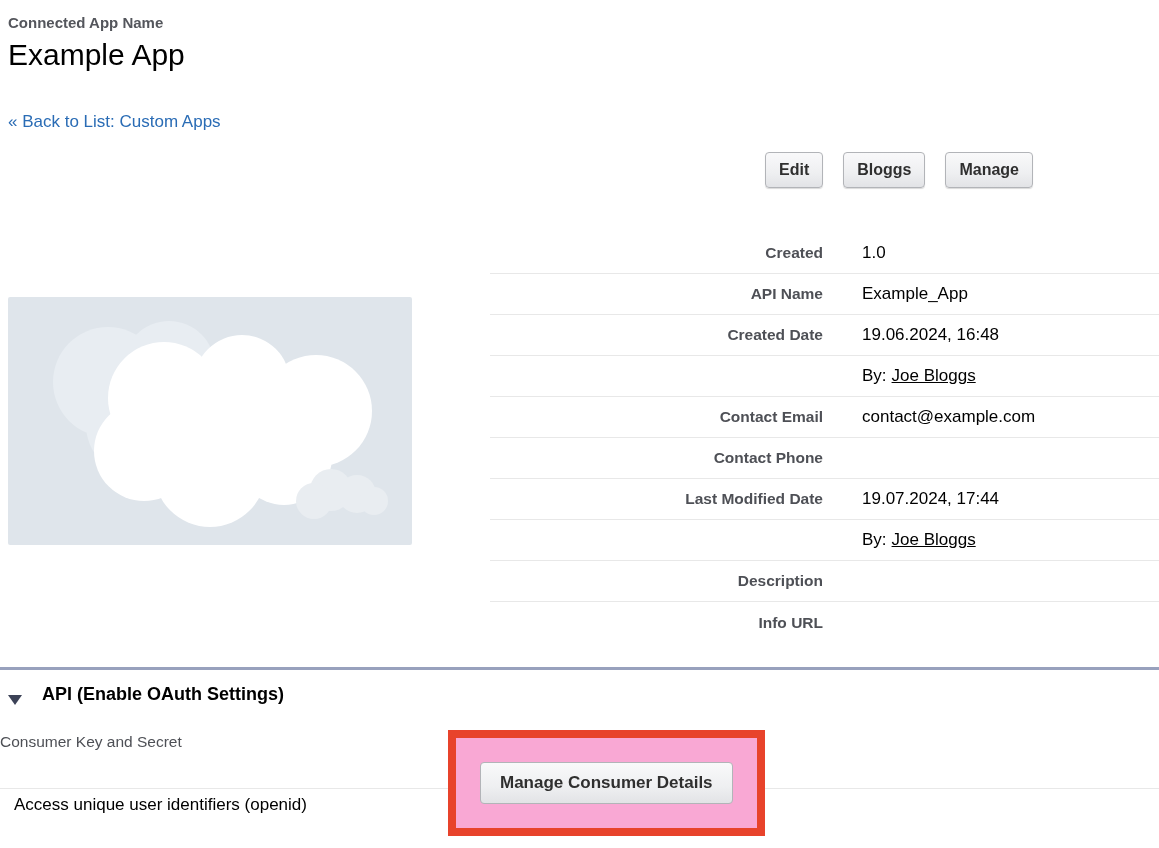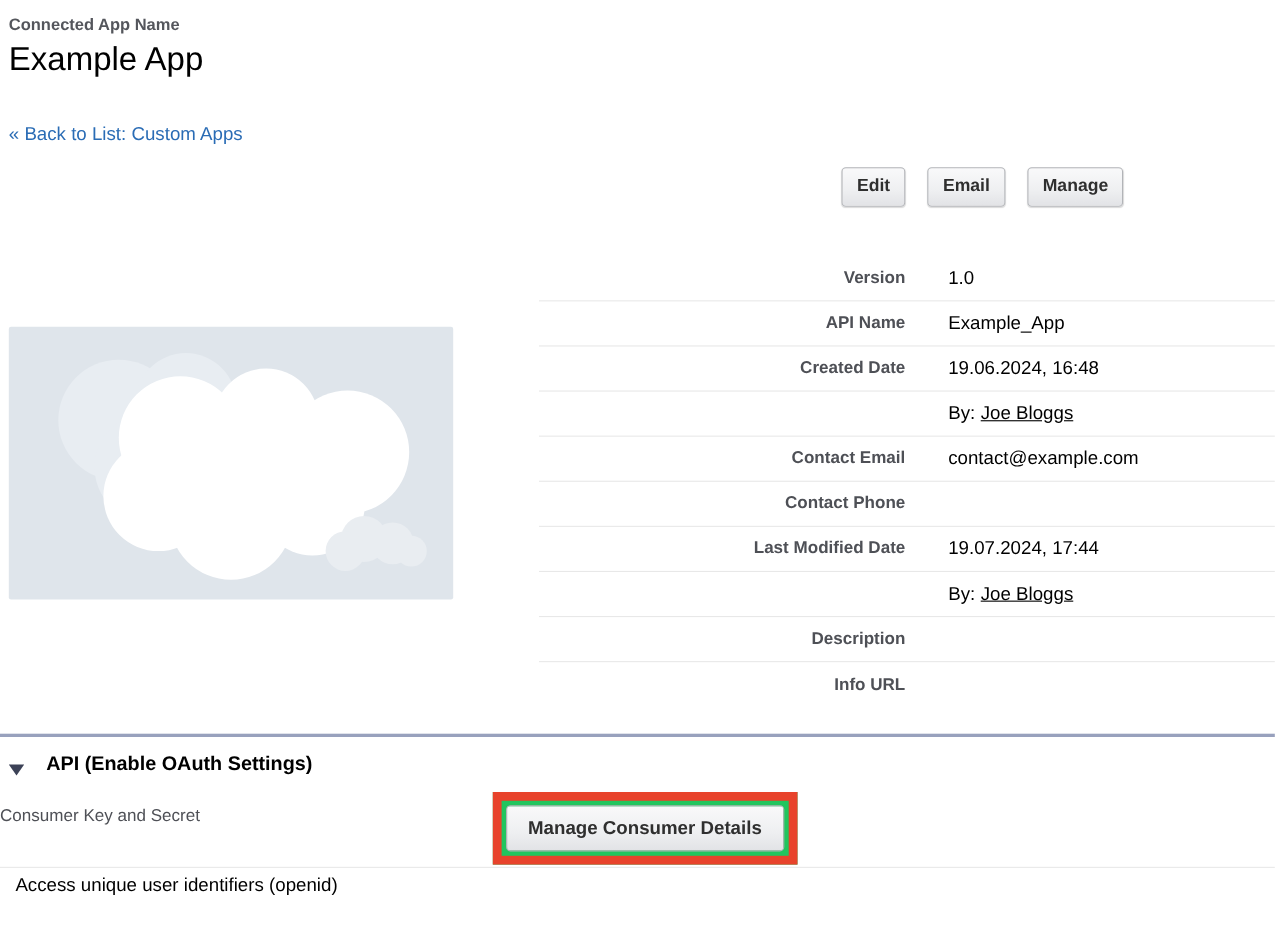--- a/index.html
+++ b/index.html
@@ -36,21 +36,21 @@
 
   
   .section-bar { position:absolute; left:0; top:667px; width:1159px; height:3px; background:#98a1bd; }
   .section-header { position:absolute; left:8px; top:684px; display:flex; align-items:flex-end; gap:20px; }
   .tri { width:0; height:0; border-left:7px solid transparent; border-right:7px solid transparent; border-top:10px solid #3c4257; cursor:pointer; }
   .section-title { font-size:18px; font-weight:bold; color:#000; }
 
   .consumer-row { position:absolute; left:0; top:716px; width:1159px; height:73px; display:flex; align-items:flex-start; border-bottom:1px solid #e8e8e8; }
   .oauth-label { width:448px; text-align:left; font-size:15.5px; font-weight:normal; color:#4e5056; flex:none; }
   .consumer-row .oauth-label { padding-top:17px; }
-  .highlight-box { margin-top:4px; border:8px solid #e8432b; padding:4px; display:inline-block; background:#22c55e; }
+  .highlight-box { margin-top:14px; border:8px solid #e8432b; padding:24px; display:inline-block; background:#f9a8d4; }
   .consumer-btn {
     height:42px; padding:0 19px; font-family:"Liberation Sans",sans-serif;
     font-size:17px; font-weight:bold; color:#2f2f2f;
     background:linear-gradient(#f9f9fa 0%, #eeeff1 60%, #e2e3e6 100%);
     border:1px solid #b2b4b8; border-radius:4px; cursor:pointer;
   }
 
   .scopes-row { position:absolute; left:0; top:790px; width:1159px; display:flex; align-items:flex-start; }
   .scopes-row .oauth-label { padding-top:6px; }
   .scope-values { margin-left:14px; font-size:17px; color:#000; line-height:26px; padding-top:2px; }
@@ -59,21 +59,21 @@
 <body>
 
 <div>
 
   <div class="app-label">Connected App Name</div>
   <div class="app-title">Example App</div>
   <a class="back-link">« Back to List: Custom Apps</a>
 
   <div class="toolbar">
     <button class="btn">Edit</button>
-    <button class="btn">Email</button>
+    <button class="btn">Bloggs</button>
     <button class="btn">Manage</button>
   </div>
 
   <div class="hero">
     <div class="c faint" style="left:45px;  top:30px;  width:110px; height:110px;"></div>
     <div class="c faint" style="left:115px; top:24px;  width:92px;  height:92px;"></div>
     <div class="c faint" style="left:78px;  top:78px;  width:100px; height:100px;"></div>
     <div class="c faint" style="left:150px; top:66px;  width:80px;  height:80px;"></div>
     <div class="c white" style="left:100px; top:45px;  width:112px; height:112px;"></div>
     <div class="c white" style="left:186px; top:38px;  width:96px;  height:96px;"></div>
@@ -82,21 +82,21 @@
     <div class="c white" style="left:146px; top:118px; width:112px; height:112px;"></div>
     <div class="c white" style="left:228px; top:112px; width:96px;  height:96px;"></div>
     <div class="c faint2" style="left:302px; top:172px; width:42px;  height:42px;"></div>
     <div class="c faint2" style="left:330px; top:178px; width:38px;  height:38px;"></div>
     <div class="c faint2" style="left:288px; top:186px; width:36px;  height:36px;"></div>
     <div class="c faint2" style="left:352px; top:190px; width:28px;  height:28px;"></div>
   </div>
 
   <div class="detail-table">
     <div class="detail-row">
-      <span class="field-label">Version</span>
+      <span class="field-label">Created</span>
       <span class="field-value">1.0</span>
     </div>
     <div class="detail-row">
       <span class="field-label">API Name</span>
       <span class="field-value">Example_App</span>
     </div>
     <div class="detail-row">
       <span class="field-label">Created Date</span>
       <span class="field-value">19.06.2024, 16:48</span>
     </div>

